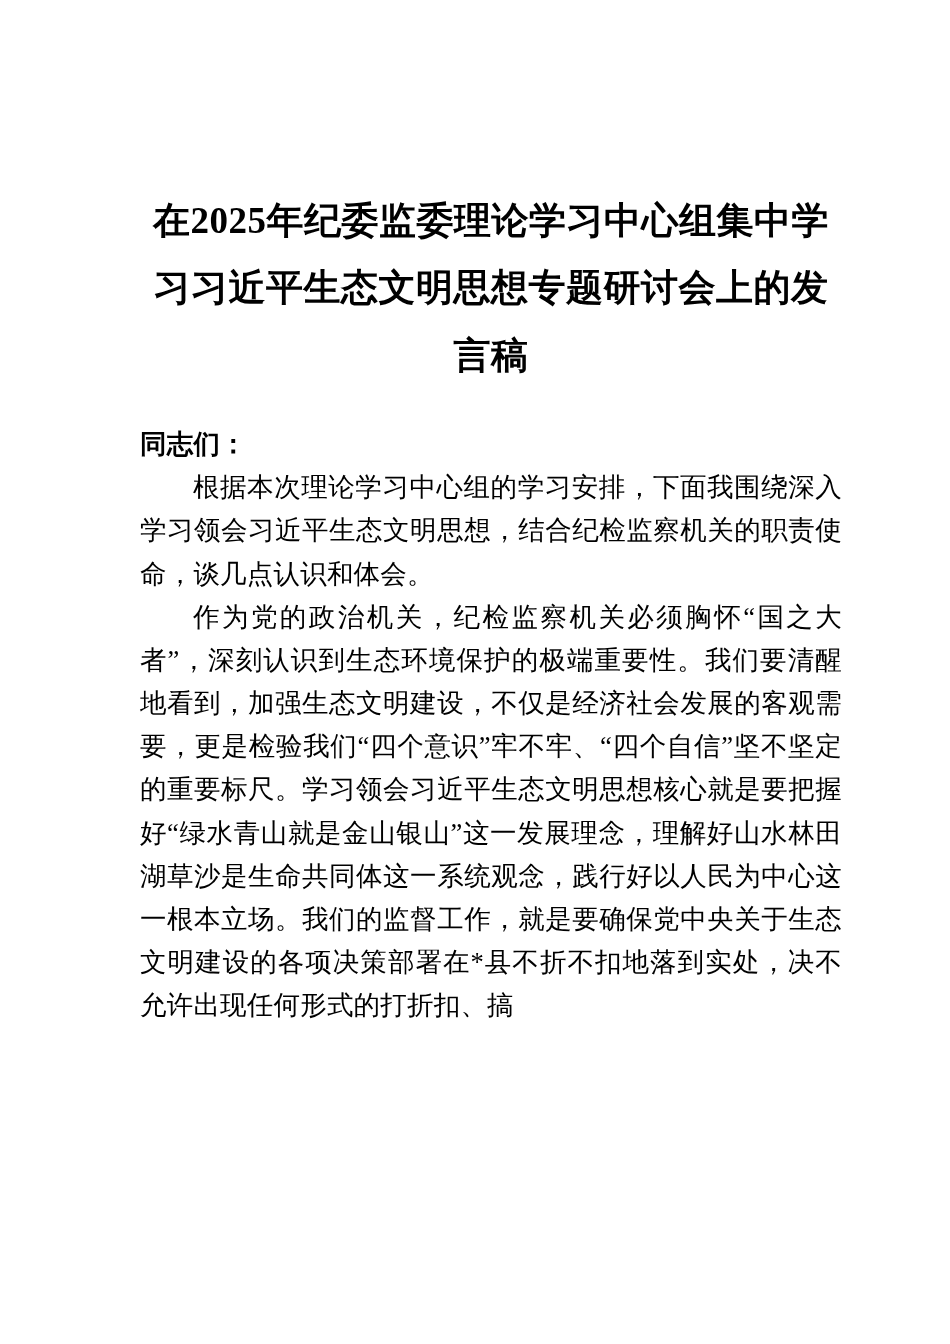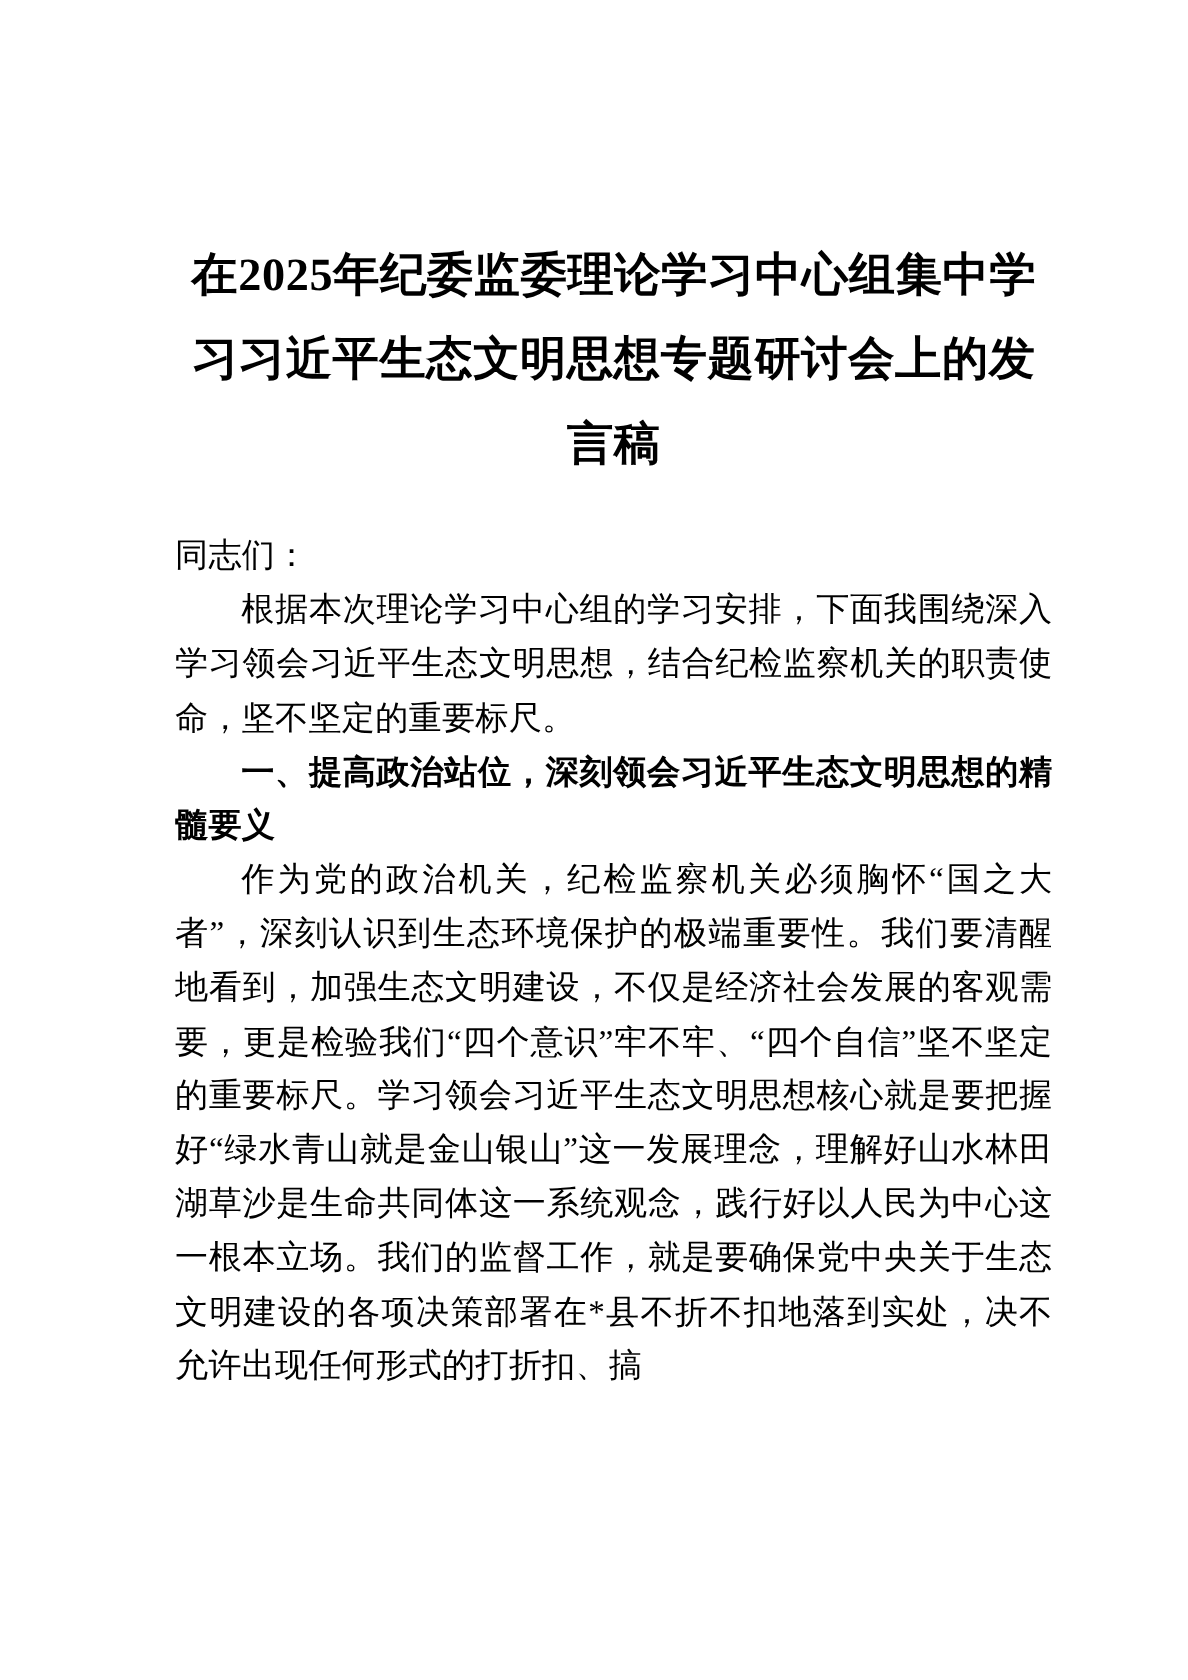--- a/index.html
+++ b/index.html
@@ -46,29 +46,29 @@
   }
   p.indent {
     text-indent: 2em;
   }
   p.heading {
     font-weight: bold;
     text-indent: 2em;
   }
   .salutation {
     text-indent: 0;
+    font-weight: bold;
   }
 </style>
 </head>
 <body>
 
 <div class="page">
 
   <h1 class="doc-title">在2025年纪委监委理论学习中心组集中学习习近平生态文明思想专题研讨会上的发言稿</h1>
 
   <div class="body-block">
     <p class="para salutation">同志们：</p>
-    <p class="para indent">根据本次理论学习中心组的学习安排，下面我围绕深入学习领会习近平生态文明思想，结合纪检监察机关的职责使命，坚不坚定的重要标尺。</p>
-    <p class="para heading">一、提高政治站位，深刻领会习近平生态文明思想的精髓要义</p>
+    <p class="para indent">根据本次理论学习中心组的学习安排，下面我围绕深入学习领会习近平生态文明思想，结合纪检监察机关的职责使命，谈几点认识和体会。</p>
     <p class="para indent">作为党的政治机关，纪检监察机关必须胸怀“国之大者”，深刻认识到生态环境保护的极端重要性。我们要清醒地看到，加强生态文明建设，不仅是经济社会发展的客观需要，更是检验我们“四个意识”牢不牢、“四个自信”坚不坚定的重要标尺。学习领会习近平生态文明思想核心就是要把握好“绿水青山就是金山银山”这一发展理念，理解好山水林田湖草沙是生命共同体这一系统观念，践行好以人民为中心这一根本立场。我们的监督工作，就是要确保党中央关于生态文明建设的各项决策部署在*县不折不扣地落到实处，决不允许出现任何形式的打折扣、搞</p>
   </div>
 
 </div>
 
 </body></html>

